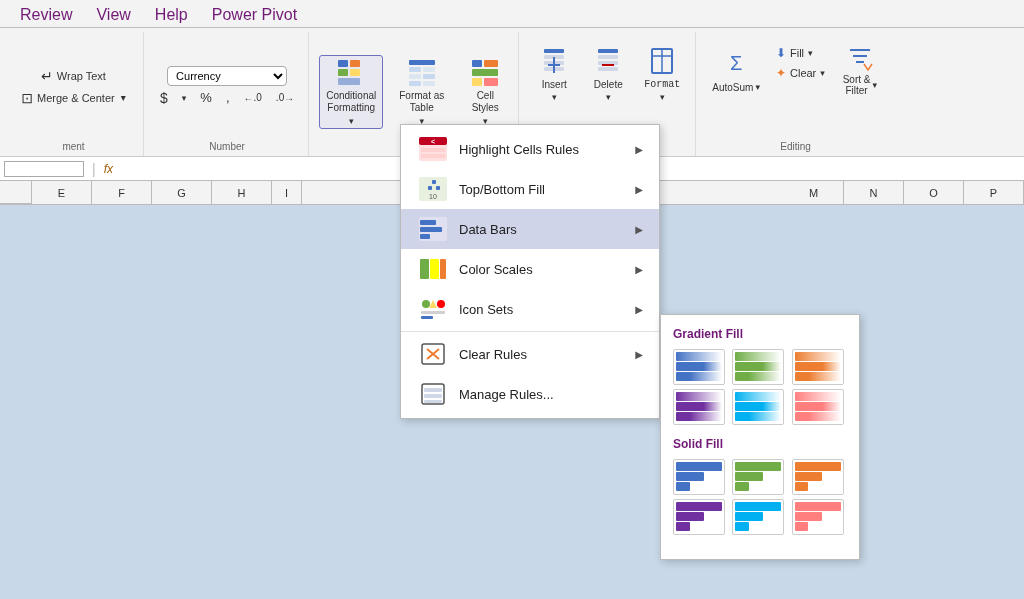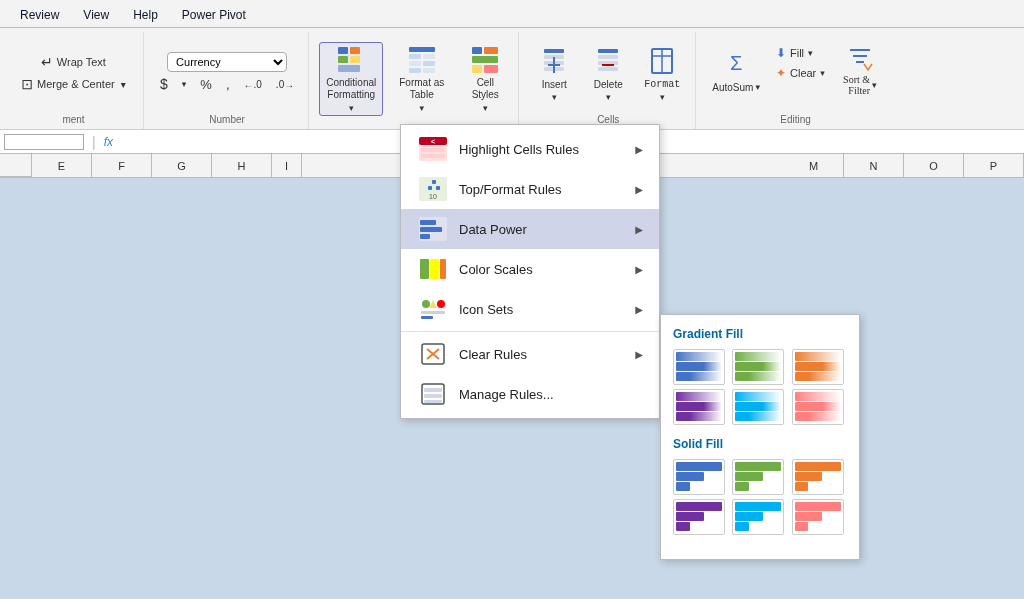--- a/index.html
+++ b/index.html
@@ -22,23 +22,23 @@
       display: flex;
       background: #f3f3f3;
       padding: 0 8px;
       border-bottom: 1px solid #bbb;
       height: 28px;
       align-items: flex-end;
     }
 
     .ribbon-tab {
       padding: 4px 12px;
-      font-size: 12px;
-      cursor: pointer;
-      color: #0f172a;
+      font-size: 16px;
+      cursor: pointer;
+      color: #701a75;
       border-top-left-radius: 3px;
       border-top-right-radius: 3px;
       height: 24px;
       display: flex;
       align-items: center;
     }
 
     .ribbon-content {
       display: flex;
       align-items: stretch;
@@ -205,21 +205,21 @@
       border: 1px solid #bbb;
       box-shadow: 2px 2px 8px rgba(0,0,0,0.2);
       padding: 12px;
       min-width: 200px;
     }
 
     .submenu-section-title {
       font-weight: bold;
       font-size: 12px;
       margin-bottom: 8px;
-      color: #0369a1;
+      color: #701a75;
     }
 
     .submenu-grid {
       display: grid;
       grid-template-columns: repeat(3, 1fr);
       gap: 4px;
       margin-bottom: 12px;
     }
 
     .submenu-item {
@@ -345,21 +345,21 @@
               <rect x="14" y="20" width="14" height="8" fill="#ff7f7f" rx="1"></rect>
             </svg>
           </div>
           <div style="font-size:10px; line-height:1.2; text-align:center;">Cell<br>Styles</div>
           <div style="font-size:9px;">▾</div>
         </div>
       </div>
       <div class="ribbon-group-label"></div>
     </div>
 
-    <div class="ribbon-group" style="min-width:120px;">
+    <div class="ribbon-group" style="min-width:120px;gap:27px;">
       <div class="ribbon-group-content" style="flex-direction:row; gap:4px;">
         <div class="ribbon-btn-large">
           <div class="icon-lg">
             <svg width="28" height="28" viewBox="0 0 28 28">
               <rect x="4" y="2" width="20" height="4" fill="#4472c4" rx="1"></rect>
               <rect x="4" y="8" width="20" height="4" fill="#d0d8e8" rx="1"></rect>
               <rect x="4" y="14" width="20" height="4" fill="#d0d8e8" rx="1"></rect>
               <rect x="4" y="20" width="20" height="4" fill="#d0d8e8" rx="1"></rect>
               <line x1="14" y1="10" x2="14" y2="26" stroke="#4472c4" stroke-width="2"></line>
               <line x1="8" y1="18" x2="20" y2="18" stroke="#4472c4" stroke-width="2"></line>
@@ -416,32 +416,32 @@
         </div>
         <div class="ribbon-btn-large" style="height:60px;">
           <div class="icon-lg">
             <svg width="28" height="28" viewBox="0 0 28 28">
               <line x1="4" y1="6" x2="24" y2="6" stroke="#4472c4" stroke-width="2"></line>
               <line x1="7" y1="12" x2="21" y2="12" stroke="#4472c4" stroke-width="2"></line>
               <line x1="10" y1="18" x2="18" y2="18" stroke="#4472c4" stroke-width="2"></line>
               <path d="M18 20 L22 26 L26 20" fill="none" stroke="#ed7d31" stroke-width="1.5"></path>
             </svg>
           </div>
-          <div style="font-size:10px; text-align:right; display:flex; align-items:center; gap:2px;font-family:Liberation Serif, serif;">Sort &amp;<br>Filter <span style="font-size:9px;">▾</span></div>
+          <div style="font-size:10px; text-align:center; display:flex; align-items:center; gap:2px;">Sort &amp;<br>Filter <span style="font-size:9px;">▾</span></div>
         </div>
       </div>
       <div class="ribbon-group-label">Editing</div>
     </div>
   </div>
 </div>
 
 <div class="formula-bar">
   <input class="name-box" value="" style="border: 1px solid rgb(170, 170, 170); font-size: 11px; padding: 1px 4px;">
   <span style="color:#bbb; font-size:14px; margin: 0 4px;">|</span>
-  <span style="font-size:12px; font-style:italic; color:#3b82f6;">fx</span>
+  <span style="font-size:12px; font-style:italic; color:#a16207;">fx</span>
 </div>
 
 <div class="col-headers">
   <div style="width:32px; background:#f3f3f3; border-right:1px solid #bbb; border-bottom: 1px solid #bbb;"></div>
   <div class="col-header" style="width:60px;">E</div>
   <div class="col-header" style="width:60px;">F</div>
   <div class="col-header" style="width:60px;">G</div>
   <div class="col-header" style="width:60px;">H</div>
   <div class="col-header" style="width:30px;">I</div>
 
@@ -472,34 +472,34 @@
     <div class="dropdown-item">
       <div class="dropdown-item-icon">
         <svg width="30" height="26" viewBox="0 0 30 26">
           <rect x="1" y="1" width="28" height="24" fill="#e8f0e0" rx="2"></rect>
           <rect x="14" y="4" width="4" height="4" fill="#4472c4" rx="1"></rect>
           <rect x="10" y="10" width="4" height="4" fill="#4472c4" rx="1"></rect>
           <rect x="18" y="10" width="4" height="4" fill="#4472c4" rx="1"></rect>
           <text x="15" y="23" text-anchor="middle" fill="#555" font-size="7">10</text>
         </svg>
       </div>
-      <span>Top/Format Rules</span>
+      <span>Top/Bottom Fill</span>
       <span class="dropdown-item-arrow">▶</span>
     </div>
 
     <div class="dropdown-item active">
       <div class="dropdown-item-icon">
         <svg width="30" height="26" viewBox="0 0 30 26">
           <rect x="1" y="1" width="28" height="24" fill="#e0e0f0" rx="2"></rect>
           <rect x="2" y="4" width="16" height="5" fill="#4472c4" rx="1"></rect>
           <rect x="2" y="11" width="22" height="5" fill="#4472c4" rx="1"></rect>
           <rect x="2" y="18" width="10" height="5" fill="#4472c4" rx="1"></rect>
         </svg>
       </div>
-      <span>Data Power</span>
+      <span>Data Bars</span>
       <span class="dropdown-item-arrow">▶</span>
     </div>
 
     <div class="dropdown-item">
       <div class="dropdown-item-icon">
         <svg width="30" height="26" viewBox="0 0 30 26">
           <rect x="1" y="1" width="28" height="24" fill="#fff" rx="2"></rect>
           <rect x="2" y="3" width="9" height="20" fill="#70ad47" rx="1"></rect>
           <rect x="12" y="3" width="9" height="20" fill="#ffff00" rx="1"></rect>
           <rect x="22" y="3" width="6" height="20" fill="#ed7d31" rx="1"></rect>

